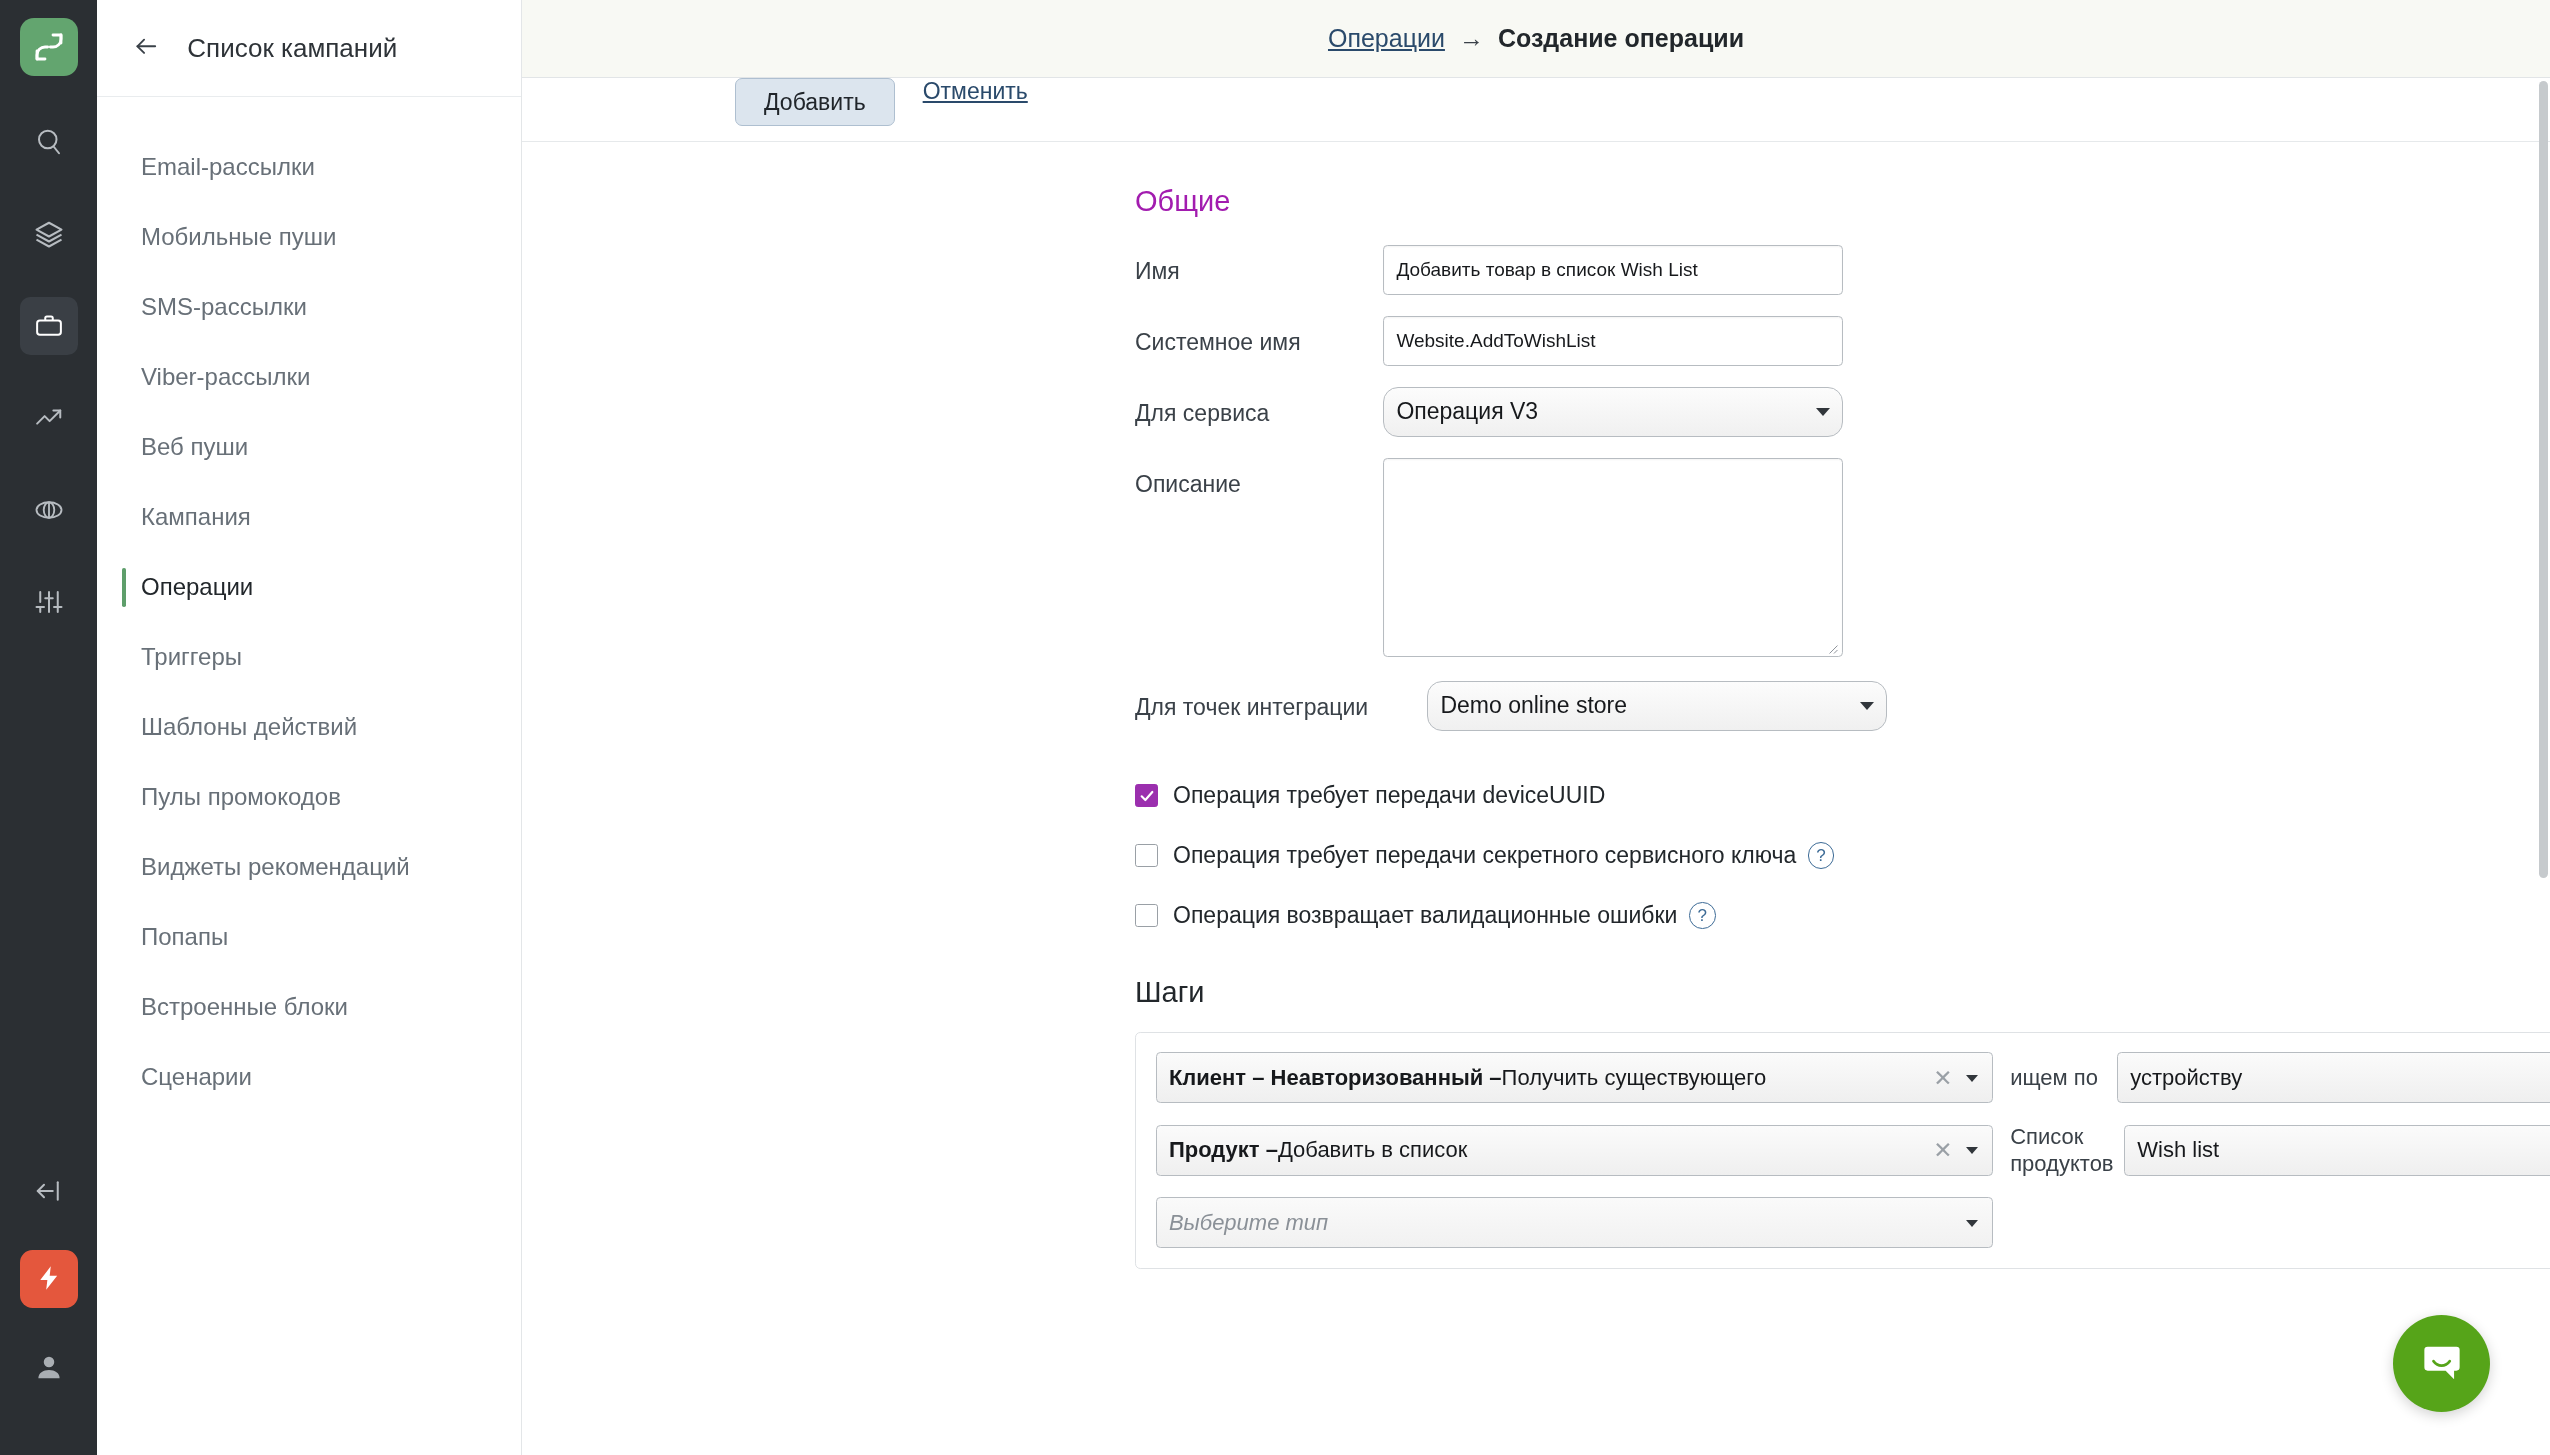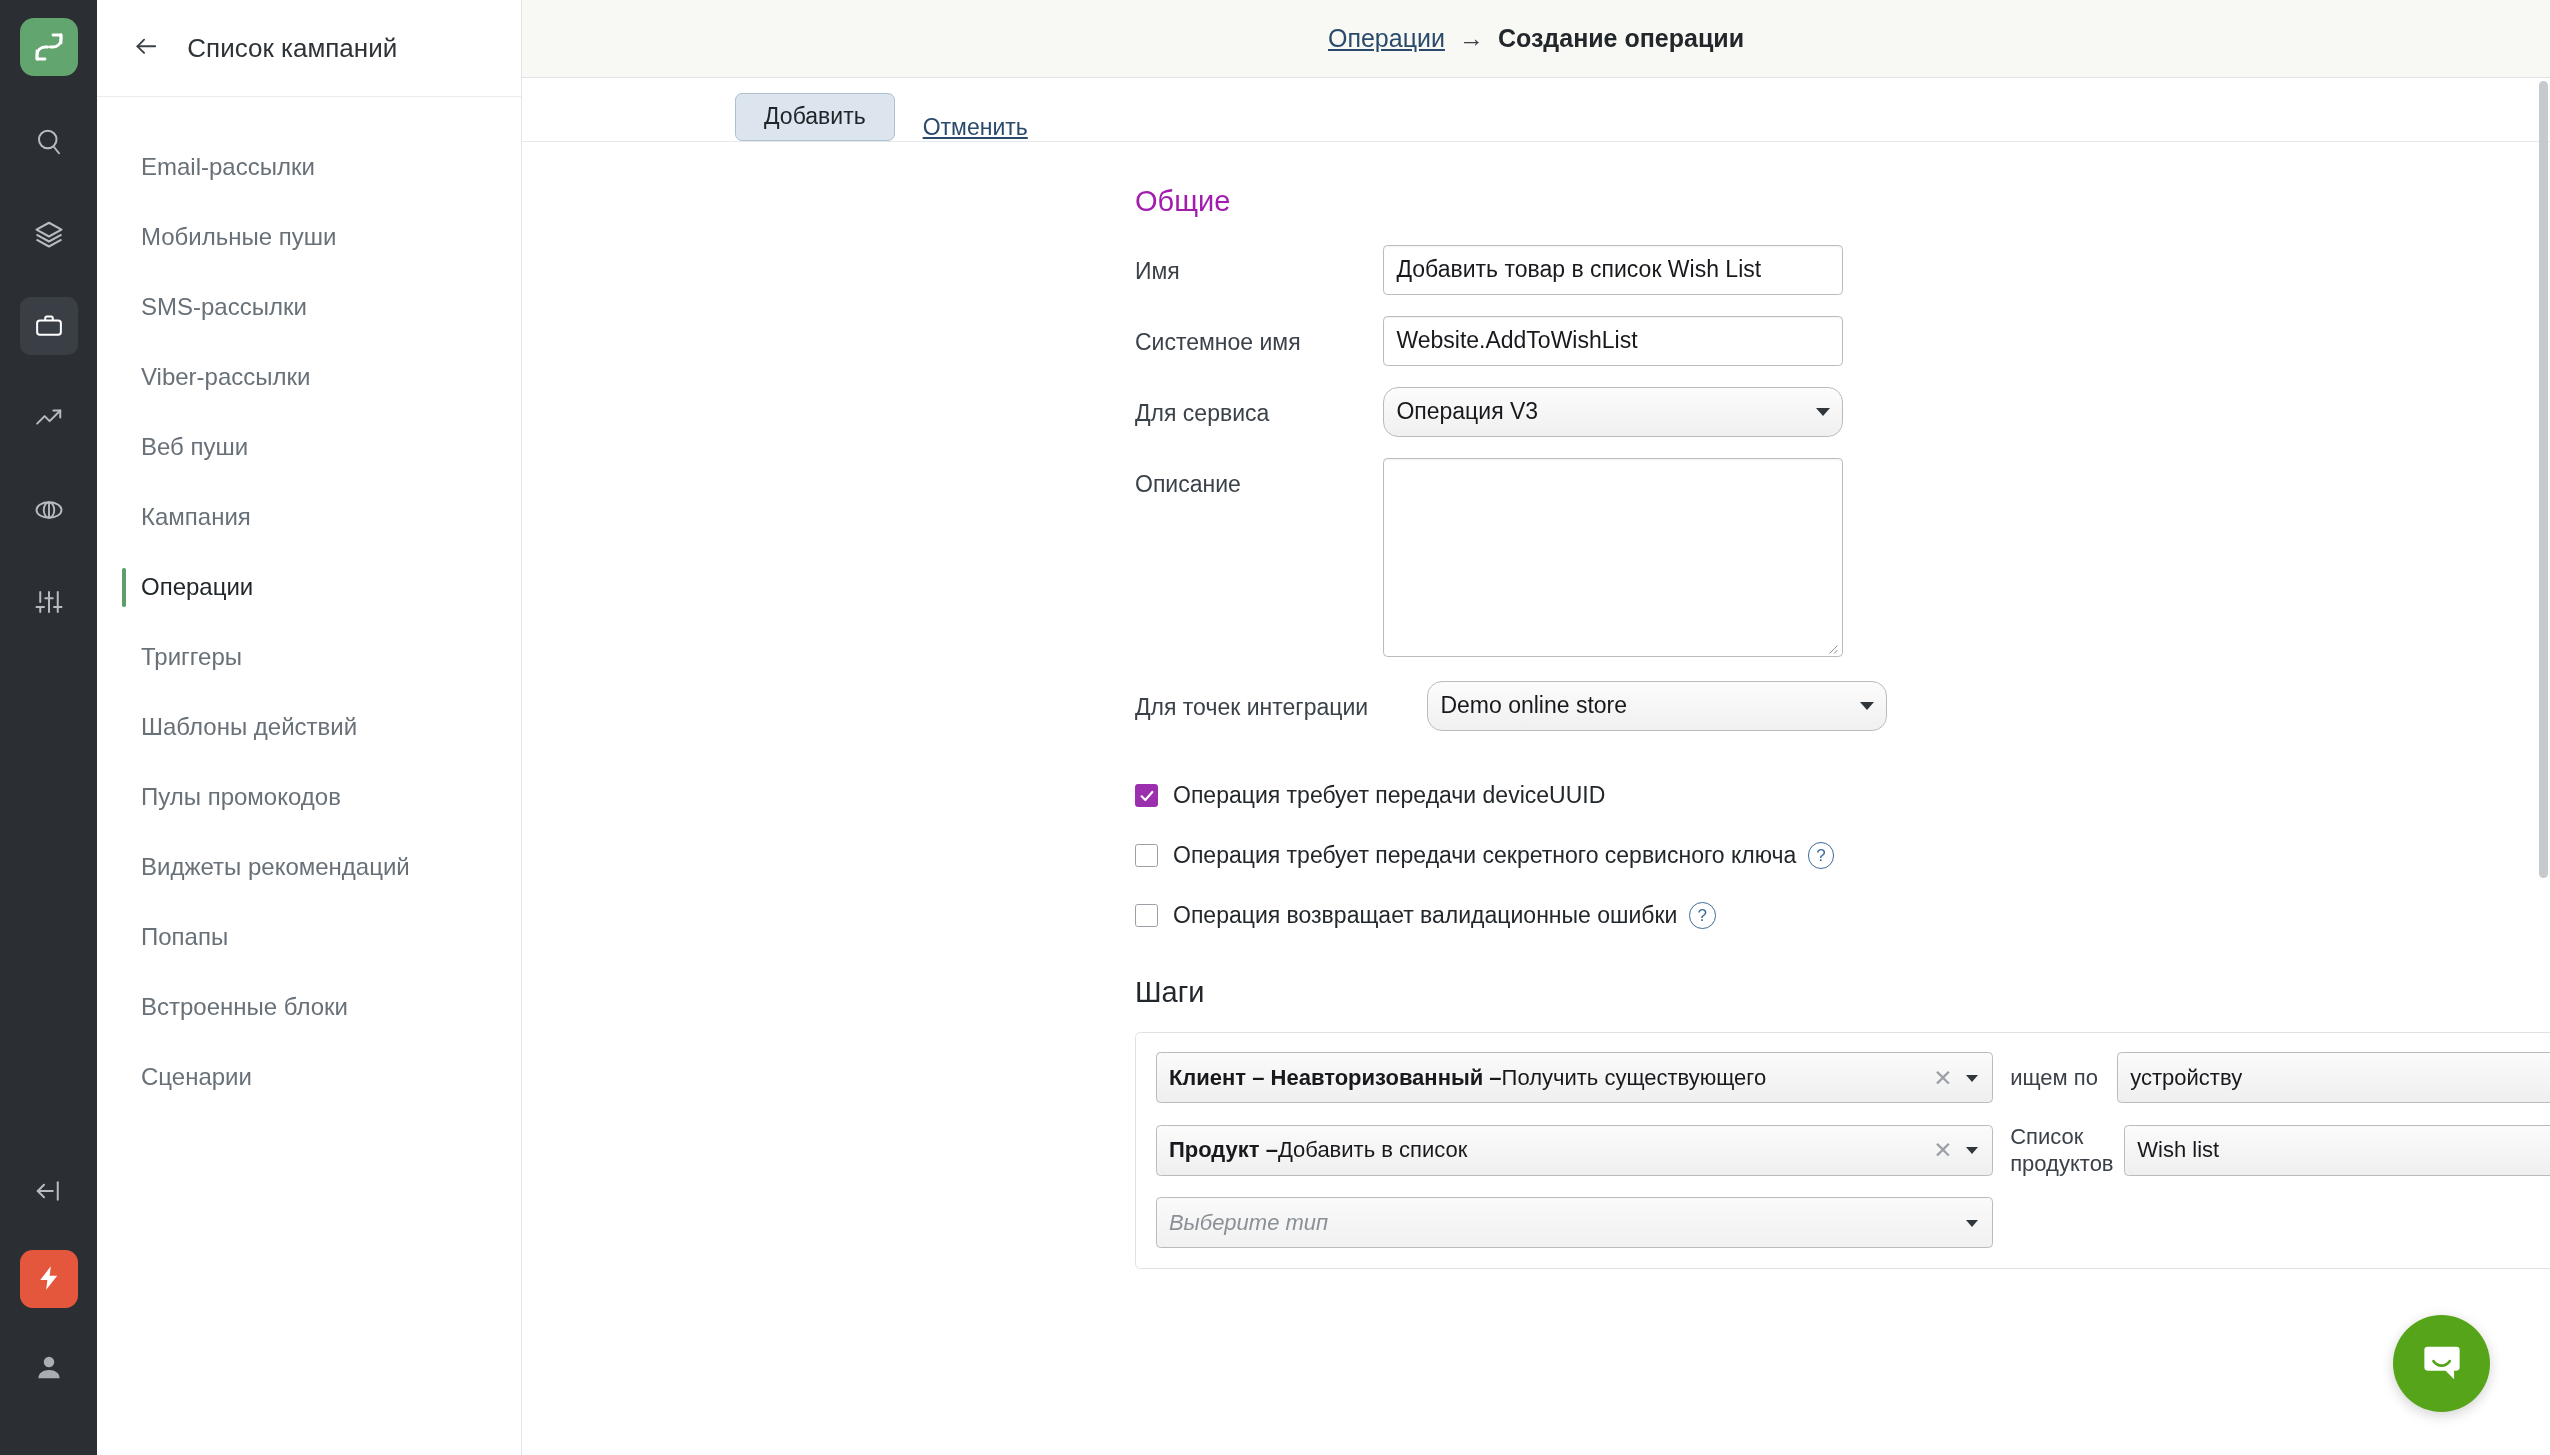--- a/index.html
+++ b/index.html
@@ -90,21 +90,21 @@
     border-bottom: 0.9px solid #e2e5e7;
     display: flex; align-items: center; justify-content: center;
     font-size: 25px;
   }
   .crumb-link { color: #2a4a6b; text-decoration: underline; cursor: pointer; }
   .crumb-arrow { margin: 0 14px; color: #3a4148; font-size: 25px; }
   .crumb-current { color: #22272b; font-weight: 700; }
 
   .action-bar {
     height: 64px;
-    display: flex; align-items: flex-end;
+    display: flex; align-items: flex-start;
     padding-left: 213px;
     border-bottom: 0.9px solid #e6e9eb;
     background: #ffffff;
   }
   .btn-primary {
     background: #dce5ee;
     border: 0.9px solid #aebfd0;
     border-radius: 7px;
     color: #20252a;
     font-size: 23px;
@@ -130,21 +130,21 @@
     margin-left: 613px;
     font-size: 23px; color: #3a4148;
     padding-top: 12.4px;
     line-height: 1.25;
   }
   .finput {
     width: 460px; height: 50px;
     border: 0.9px solid #b7bcc1;
     border-radius: 4.4px;
     background: #ffffff;
-    font-size: 23px; color: #17191c;
+    font-size: 19px; color: #17191c;
     padding: 0 12.4px;
     font-family: inherit;
     box-shadow: inset 0 0.9px 1.8px rgba(0,0,0,.05);
   }
   .fselect {
     width: 460px; height: 50px;
     border: 0.9px solid #b7bcc1;
     border-radius: 15px;
     background: linear-gradient(#fcfcfc, #f0f0f0);
     font-size: 23px; color: #17191c;

